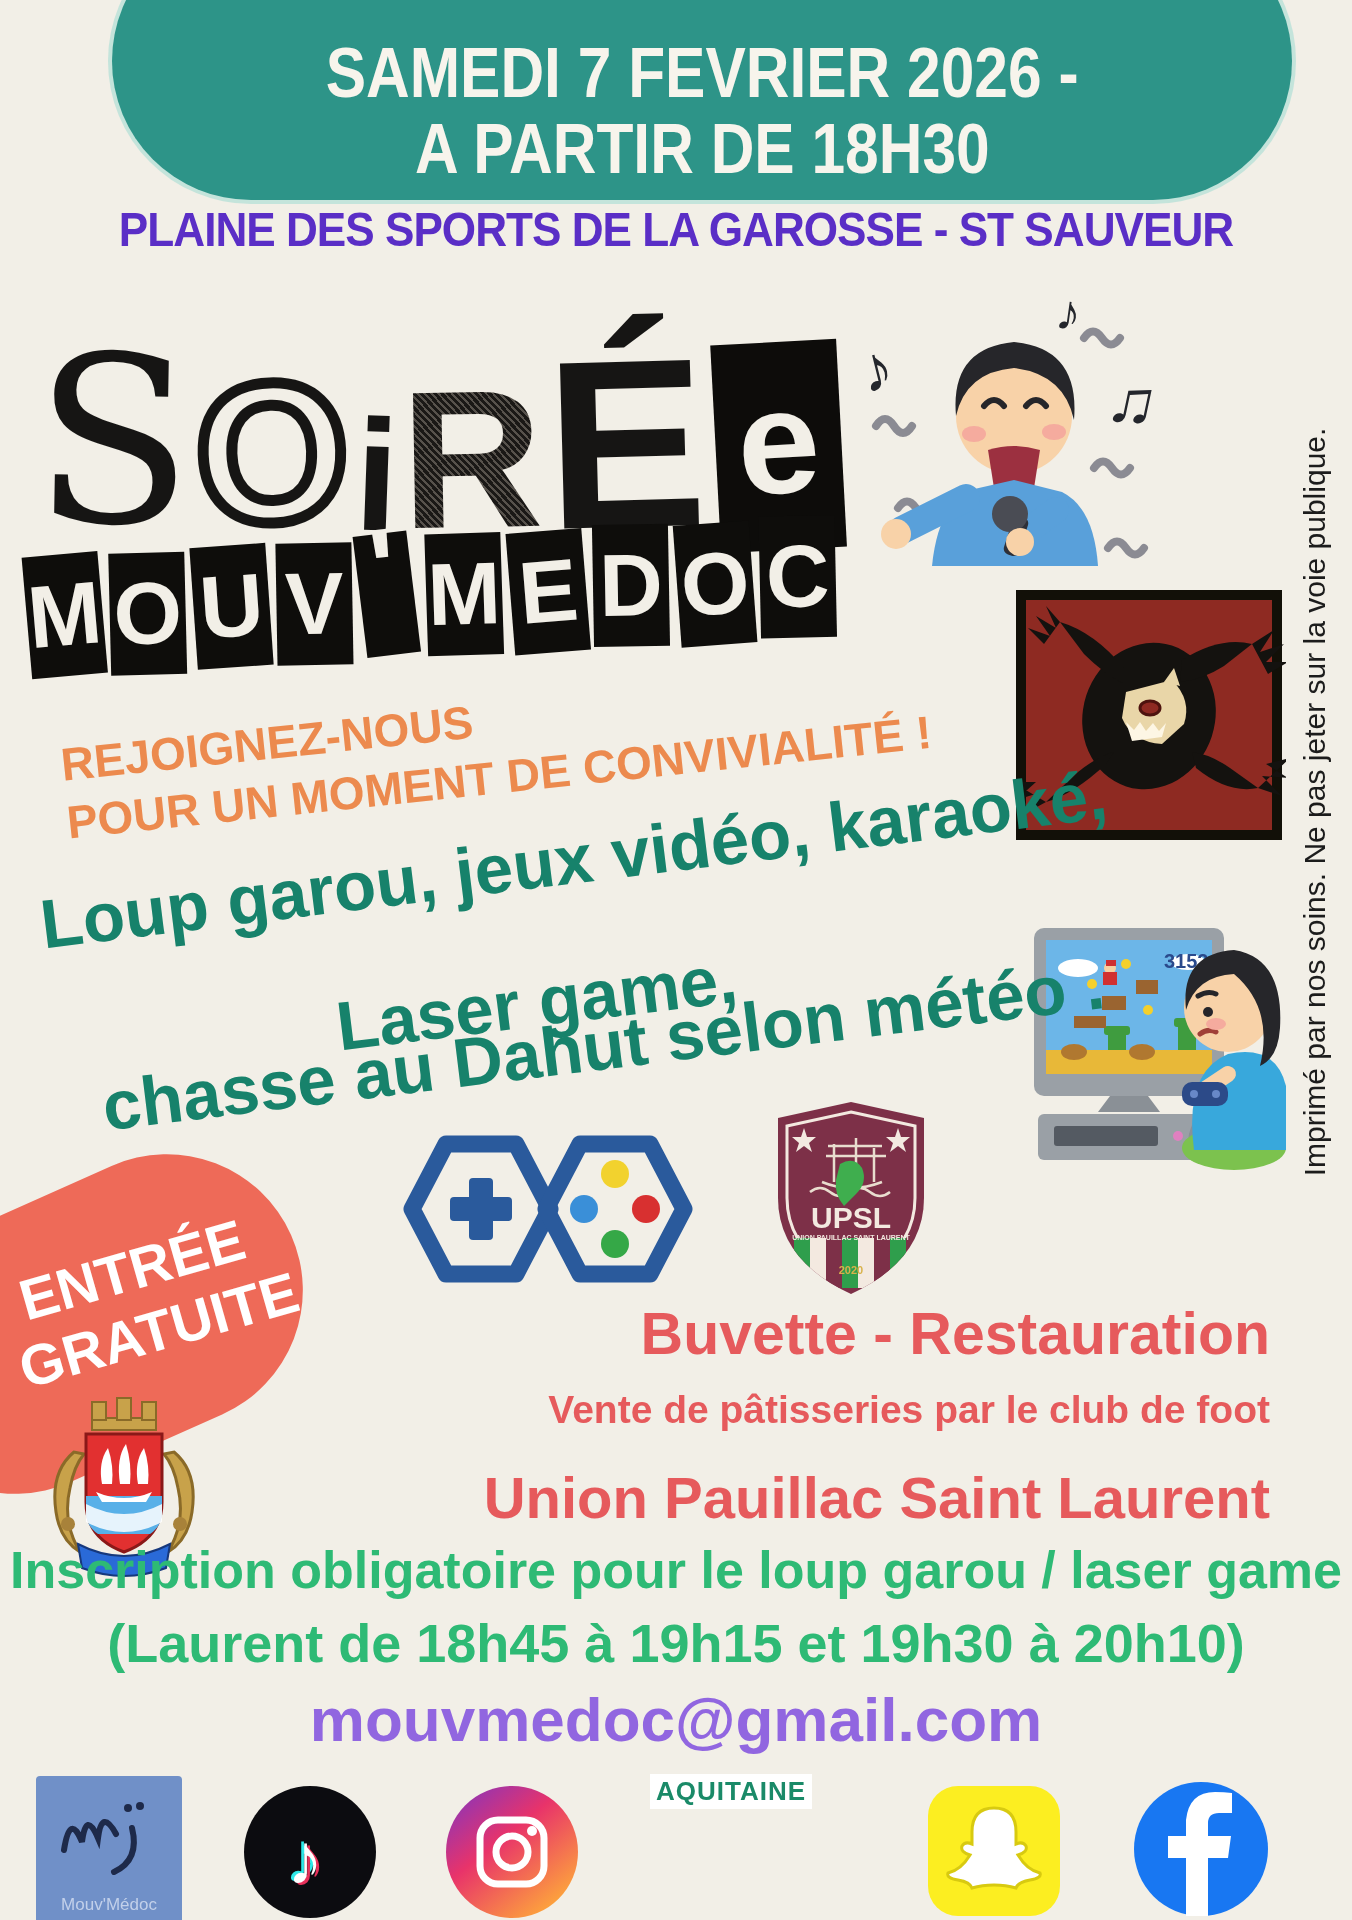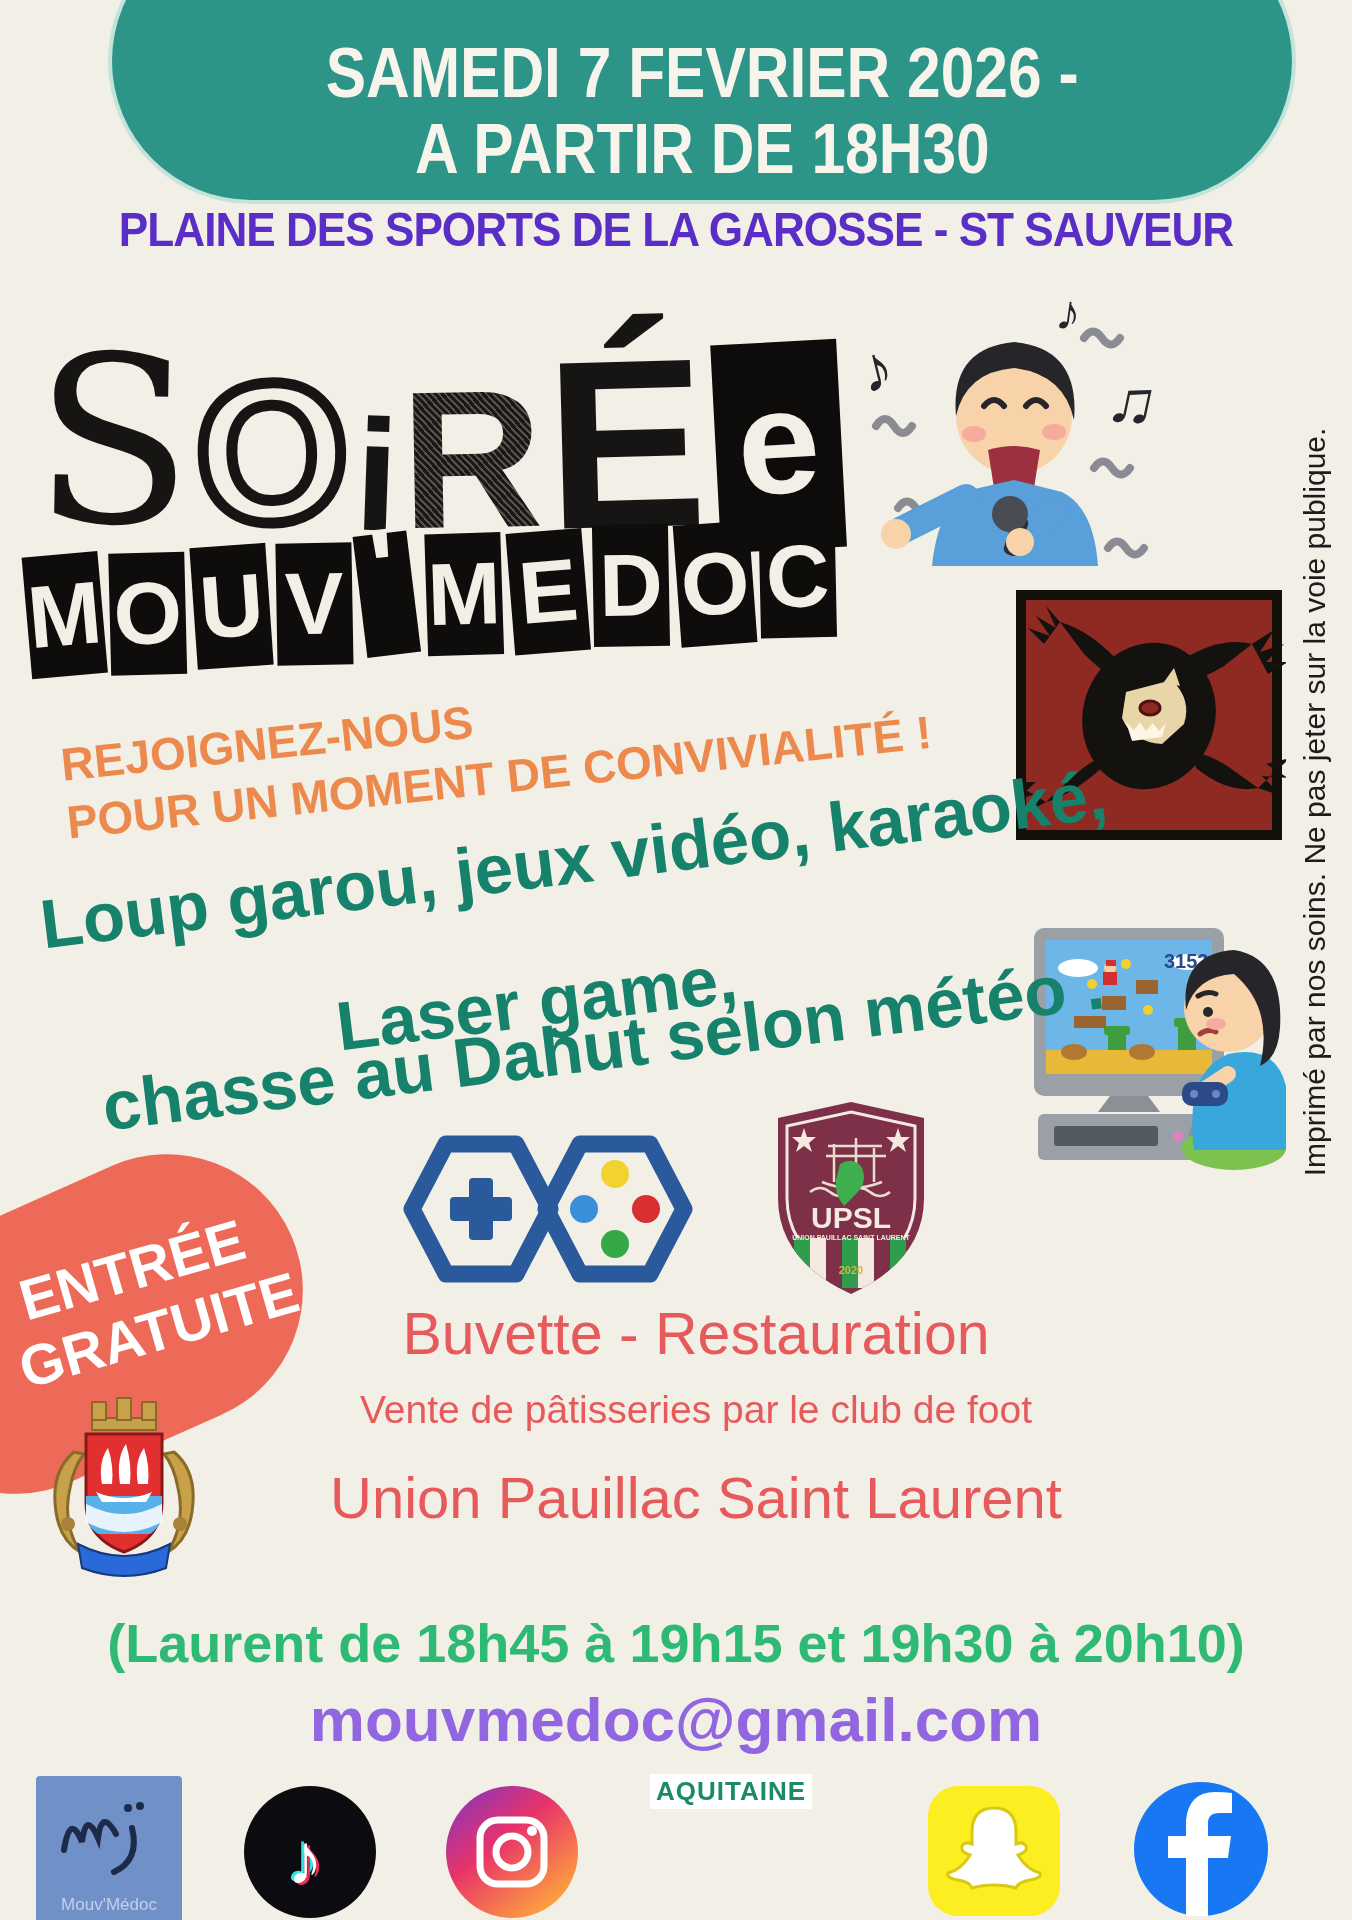--- a/index.html
+++ b/index.html
@@ -73,21 +73,21 @@
     position:absolute;left:-128px;top:1188px;width:438px;height:272px;background:#ee6a58;
     border-radius:150px;transform:rotate(-24deg);
     display:flex;flex-direction:column;align-items:center;justify-content:center;
     padding-left:120px;box-sizing:border-box;
   }
   .blob div{color:#fff;font-size:57px;font-weight:800;line-height:66px;transform:rotate(8deg);white-space:nowrap;}
   
   .controller{position:absolute;left:398px;top:1106px;}
   .upsl{position:absolute;left:770px;top:1098px;}
   
-  .offer{position:absolute;left:116px;width:1160px;text-align:center;color:#e65a5c;font-weight:400;white-space:nowrap;}
+  .offer{position:absolute;left:110px;width:1160px;text-align:right;color:#e65a5c;font-weight:700;white-space:nowrap;}
   .offer1{top:1300px;font-size:59px;}
   .offer2{top:1388px;font-size:39px;}
   .offer3{top:1464px;font-size:58px;}
   
   .pauillac{position:absolute;left:40px;top:1392px;}
   
   .reg{position:absolute;left:0;width:1352px;text-align:center;color:#2eba75;font-weight:800;white-space:nowrap;}
   .reg1{top:1540px;font-size:52px;}
   .reg2{top:1612px;font-size:54px;}
   
@@ -319,20 +319,21 @@
     <path d="M46 130 Q84 150 122 130 L122 112 Q84 132 46 112 Z" fill="#ffffff" opacity="0.85"></path>
     <g fill="#ffffff">
       <path d="M56 100 Q84 112 112 100 L106 110 H62 Z"></path>
       <path d="M62 92 Q58 70 68 56 Q74 74 72 92 Z"></path>
       <path d="M80 92 Q76 66 86 52 Q92 72 90 92 Z"></path>
       <path d="M98 92 Q94 70 104 56 Q110 74 108 92 Z"></path>
     </g>
     <path d="M38 152 Q84 176 130 152 L126 176 Q84 192 42 176 Z" fill="#2a6ad8" stroke="#16387c" stroke-width="2"></path>
   </svg>
 
+  <div class="reg reg1">Inscription obligatoire pour le loup garou / laser game</div>
   <div class="reg reg2">(Laurent de 18h45 à 19h15 et 19h30 à 20h10)</div>
 
   <div class="email">mouvmedoc@gmail.com</div>
 
   <div class="sidenote">Imprimé par nos soins. Ne pas jeter sur la voie publique.</div>
 
   <svg class="footer-icon ic-mouv" width="146" height="150" viewBox="0 0 146 150">
     <rect x="0" y="0" width="146" height="150" rx="4" fill="#7090c8"></rect>
     <g stroke="#1e2a4a" stroke-width="6" fill="none" stroke-linecap="round">
       <path d="M28 74 Q34 36 46 66 Q50 34 62 62 Q66 32 80 58"></path>

